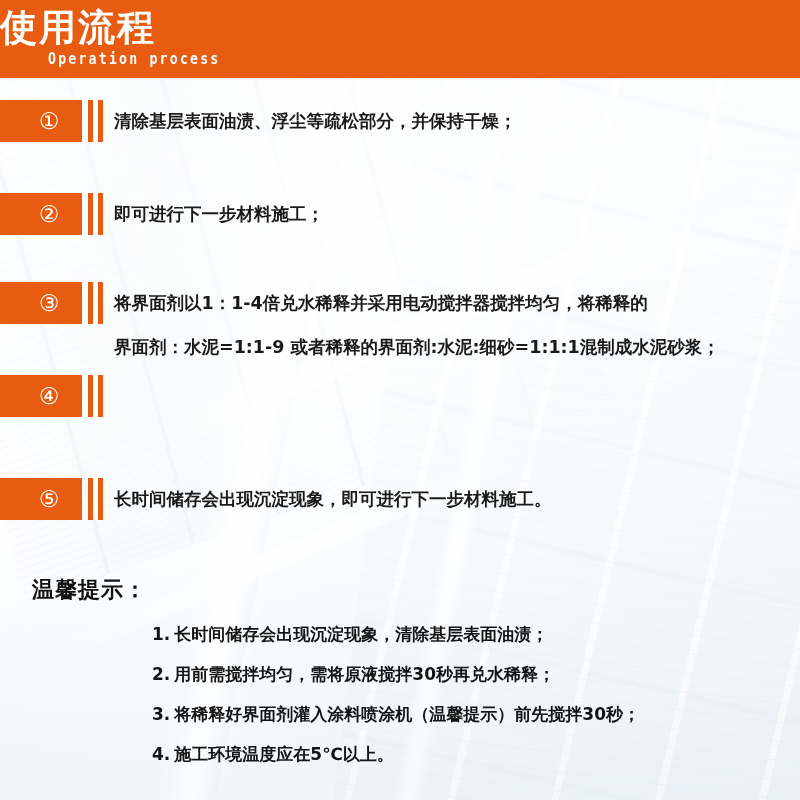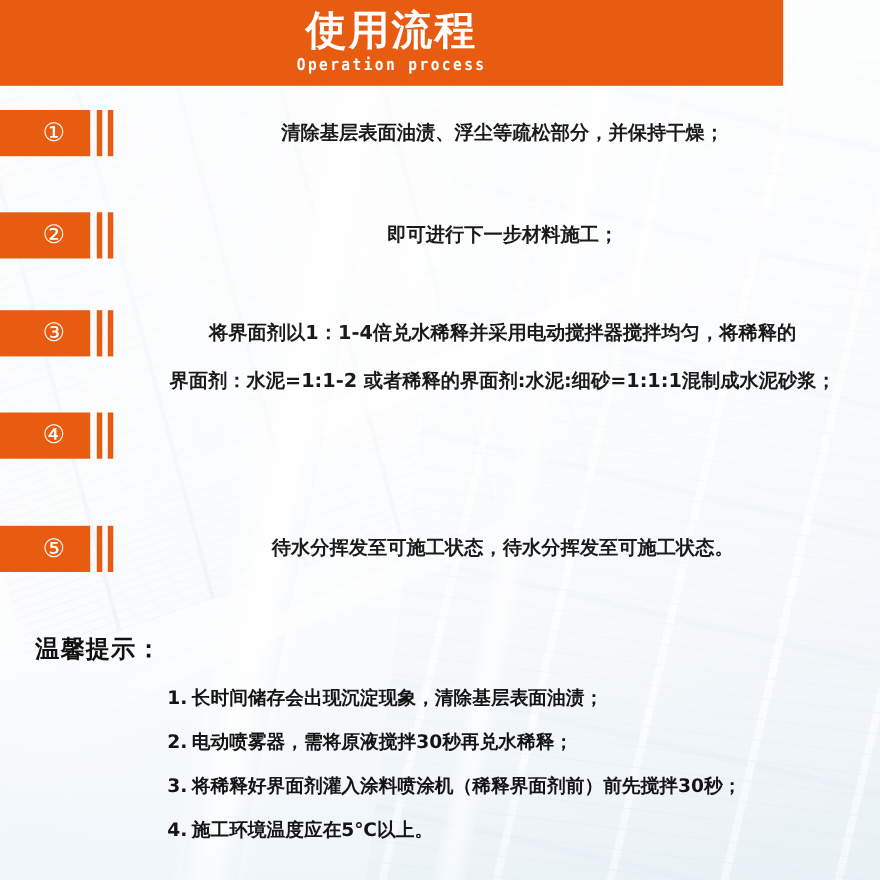--- a/index.html
+++ b/index.html
@@ -144,24 +144,24 @@
     inset: 0;
     background:
       radial-gradient(ellipse 115% 70% at 45% 30%, rgba(255,255,255,0.78) 0%, rgba(255,255,255,0.42) 55%, rgba(255,255,255,0.15) 100%),
       linear-gradient(to bottom, rgba(255,255,255,0.55) 0%, rgba(255,255,255,0.30) 35%, rgba(255,255,255,0.28) 70%, rgba(236,244,249,0.35) 100%);
   }
 
   
   .header {
     position: absolute;
     left: 0; top: 0;
-    width: 712px;
+    width: 800px;
     height: 78px;
     background: #e85c12;
-    text-align: center;
+    text-align: left;
     overflow: hidden;
   }
   .header-title {
     margin: 0;
     padding-top: 6px;
     font-size: 37px;
     line-height: 44px;
     font-weight: 700;
     color: #ffffff;
     letter-spacing: 2px;
@@ -224,21 +224,20 @@
   .bar-1 { margin-left: 6px; }
   .bar-2 { margin-left: 5px; }
 
   .step-text {
     flex: 1;
     padding-left: 8px;
     color: #1a1a1a;
     font-size: 17.5px;
     font-weight: 700;
     font-family: "DejaVu Sans", "Liberation Sans", sans-serif;
-    text-align: center;
   }
   .step-line {
     line-height: 42px;
     white-space: nowrap;
   }
   .step-line + .step-line {
     line-height: 46px;
   }
 
   
@@ -331,21 +330,21 @@
     <div class="step-row" style="top:204px;">
       <div class="badge-group">
         <div class="badge-block">
           <span class="badge-num">③</span>
         </div>
         <div class="bar bar-1"></div>
         <div class="bar bar-2"></div>
       </div>
       <div class="step-text">
         <div class="step-line">将界面剂以1：1-4倍兑水稀释并采用电动搅拌器搅拌均匀，将稀释的</div>
-        <div class="step-line">界面剂：水泥=1:1-2 或者稀释的界面剂:水泥:细砂=1:1:1混制成水泥砂浆；</div>
+        <div class="step-line">界面剂：水泥=1:1-9 或者稀释的界面剂:水泥:细砂=1:1:1混制成水泥砂浆；</div>
       </div>
     </div>
 
     <div class="step-row" style="top:297px;">
       <div class="badge-group">
         <div class="badge-block">
           <span class="badge-num">④</span>
         </div>
         <div class="bar bar-1"></div>
         <div class="bar bar-2"></div>
@@ -354,40 +353,40 @@
 
     <div class="step-row" style="top:400px;">
       <div class="badge-group">
         <div class="badge-block">
           <span class="badge-num">⑤</span>
         </div>
         <div class="bar bar-1"></div>
         <div class="bar bar-2"></div>
       </div>
       <div class="step-text">
-        <div class="step-line">待水分挥发至可施工状态，待水分挥发至可施工状态。</div>
+        <div class="step-line">长时间储存会出现沉淀现象，即可进行下一步材料施工。</div>
       </div>
     </div>
 
   </div>
 
   <div class="tips">
     <div class="tips-title">温馨提示：</div>
     <ul class="tips-list">
       <li class="tips-item">
         <span class="tips-index">1.</span>
         <span class="tips-body">长时间储存会出现沉淀现象，清除基层表面油渍；</span>
       </li>
       <li class="tips-item">
         <span class="tips-index">2.</span>
-        <span class="tips-body">电动喷雾器，需将原液搅拌30秒再兑水稀释；</span>
+        <span class="tips-body">用前需搅拌均匀，需将原液搅拌30秒再兑水稀释；</span>
       </li>
       <li class="tips-item">
         <span class="tips-index">3.</span>
-        <span class="tips-body">将稀释好界面剂灌入涂料喷涂机（稀释界面剂前）前先搅拌30秒；</span>
+        <span class="tips-body">将稀释好界面剂灌入涂料喷涂机（温馨提示）前先搅拌30秒；</span>
       </li>
       <li class="tips-item">
         <span class="tips-index">4.</span>
         <span class="tips-body">施工环境温度应在5℃以上。</span>
       </li>
     </ul>
   </div>
 
 </div>
 

